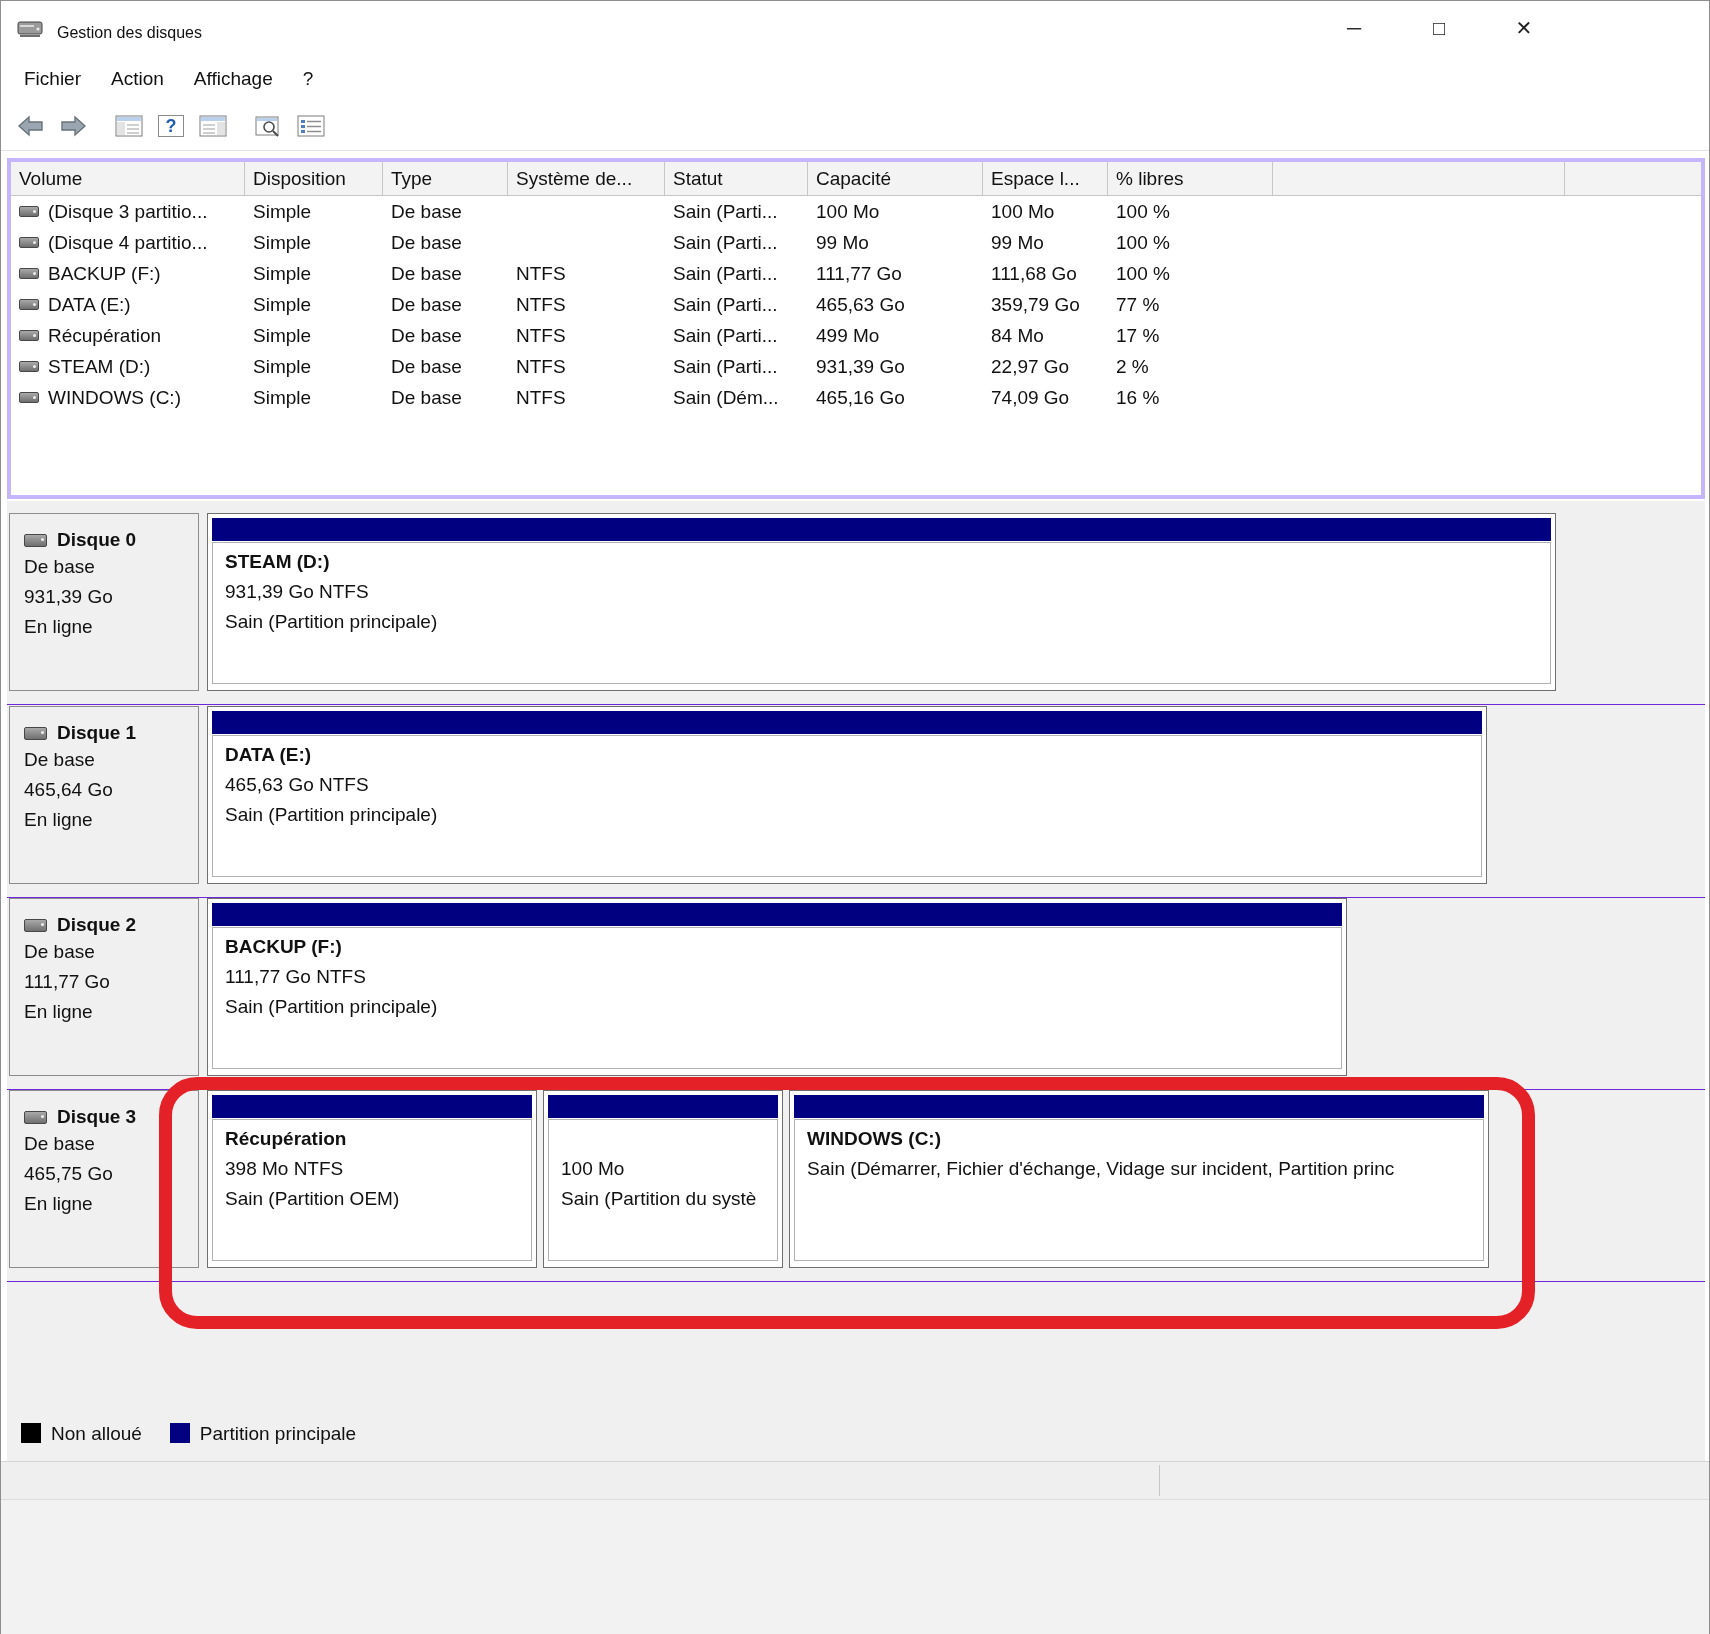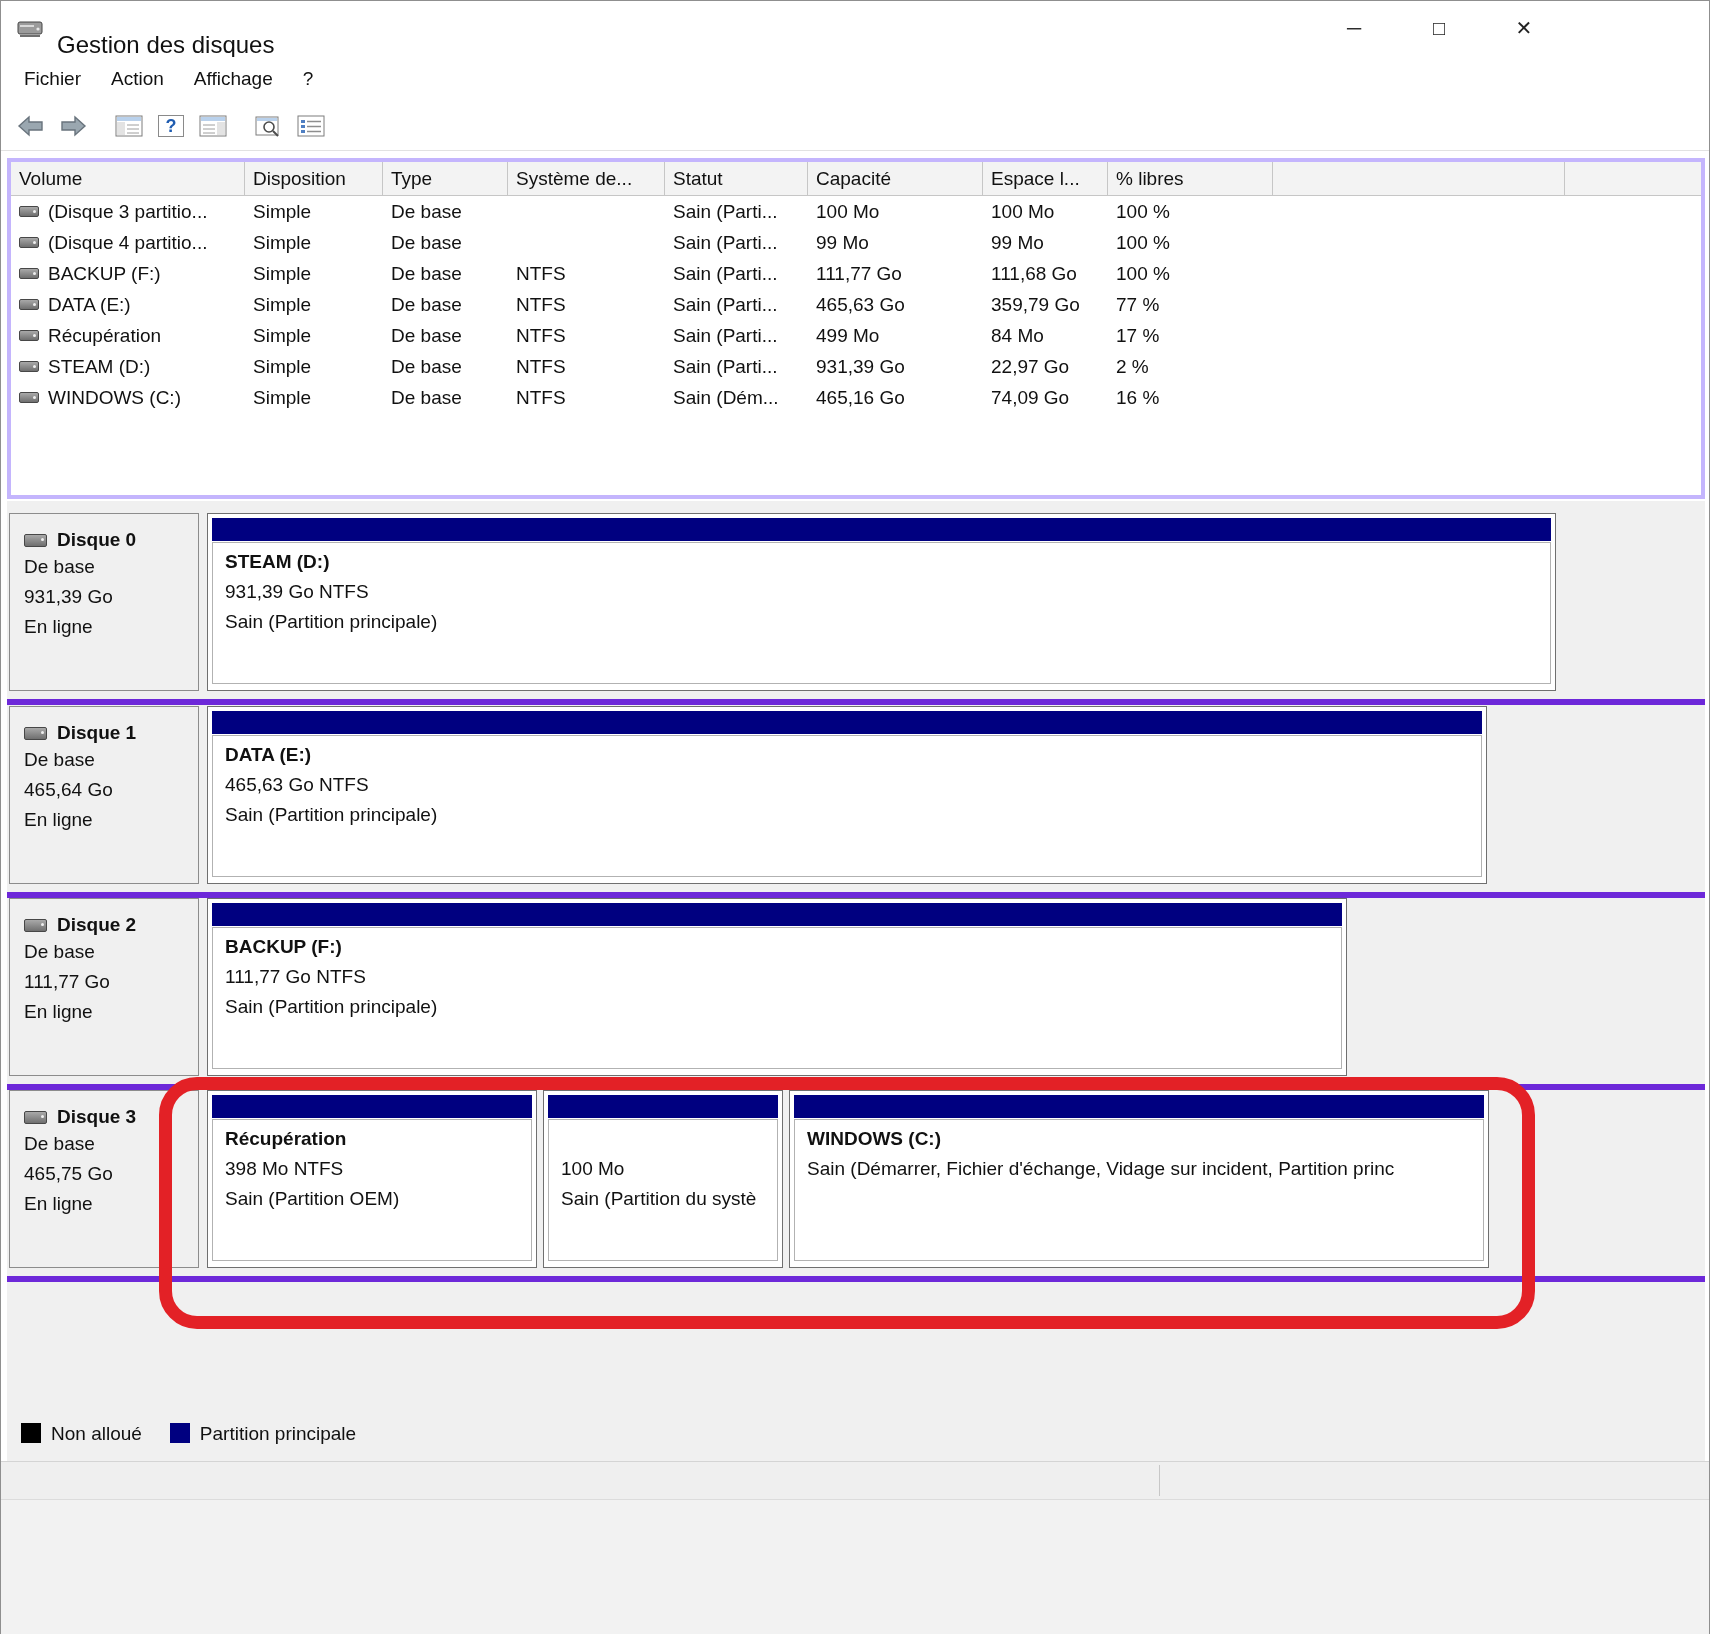--- a/index.html
+++ b/index.html
@@ -3,21 +3,21 @@
 <meta charset="utf-8">
 <style>
   *{box-sizing:border-box;margin:0;padding:0}
   html,body{width:1710px;height:1634px}
   body{font-family:"Liberation Sans",sans-serif;font-size:19px;color:#111;background:#fff;position:relative;overflow:hidden}
   #window{position:absolute;inset:0;border:1px solid #8f8f8f;background:#fff}
 
   
   .titlebar{position:absolute;top:0;left:0;right:0;height:56px;background:#fff}
   .app-icon{position:absolute;left:16px;top:17px;width:28px;height:22px}
-  .title-text{position:absolute;left:56px;top:16px;line-height:56px;font-size:24px}
+  .title-text{position:absolute;left:56px;top:4px;line-height:56px;font-size:16px}
   .win-btn{position:absolute;top:2px;width:62px;height:50px;display:flex;align-items:center;justify-content:center;font-size:20px;color:#222;cursor:default}
   .btn-min{left:1322px}.btn-max{left:1407px}.btn-close{left:1492px}
 
   
   .menubar{position:absolute;top:56px;left:0;right:0;height:44px;display:flex;align-items:center;padding-left:8px;background:#fff}
   .menu-item{padding:0 15px;font-size:19px}
 
   
   .toolbar{position:absolute;top:100px;left:0;right:0;height:50px;display:flex;align-items:center;padding-left:12px;background:#fff;border-bottom:1px solid #e2e2e2}
   .tool{width:36px;height:36px;margin-right:6px;display:flex;align-items:center;justify-content:center}
@@ -32,21 +32,21 @@
   .c0{width:234px}.c1{width:138px}.c2{width:125px}.c3{width:157px}.c4{width:143px}.c5{width:175px}.c6{width:125px}.c7{width:165px}
   .cfill{width:292px}.cfill2{flex:1;border-right:none}
   .lv-row{display:flex;height:31px;align-items:flex-start}
   .cell{padding:0 8px;overflow:hidden;white-space:nowrap;display:flex;align-items:center;height:100%}
   .drive-ico{display:inline-block;width:20px;height:11px;border:1px solid #474747;border-radius:2px;background:linear-gradient(#a9a9a9,#6f6f6f);position:relative;margin-right:9px;flex:none}
   .drive-ico::after{content:"";position:absolute;right:2px;top:3px;width:3px;height:3px;background:#efefef;border-radius:50%}
   .drive-ico.big{width:23px;height:13px;margin-right:10px}
 
   
   .graphical{position:absolute;left:6px;top:500px;width:1698px;height:960px;background:#f0f0f0}
-  .disk-row{position:absolute;left:0;width:100%;height:192px;border-bottom:6px solid #6d28d9}
+  .disk-row{position:absolute;left:0;width:100%;height:192px;border-bottom:1px solid #6d28d9}
   .disk0{top:12px}.disk1{top:205px}.disk2{top:397px}.disk3{top:589px}
   .disk-left{position:absolute;left:2px;top:0;width:190px;height:178px;background:#f0f0f0;border:1px solid #8c8c8c;padding:10px 4px 0 14px}
   .disk-title{display:flex;align-items:center;font-weight:bold;height:32px;font-size:19px}
   .disk-line{height:30px;font-size:19px}
   .parts{position:absolute;left:200px;top:0;height:178px;display:flex}
   .part{height:178px;border:1px solid #6f6f6f;background:#fff;padding:3px;margin-right:6px}
   .pstrip{height:23px;margin:1px;background:#000080}
   .pbody{margin:1px;border:1px solid #b2b2b2;height:142px;padding:8px 6px 0 12px;overflow:hidden;white-space:nowrap}
   .ptitle{font-weight:bold;height:30px;font-size:19px}
   .pline{height:30px;font-size:19px}

